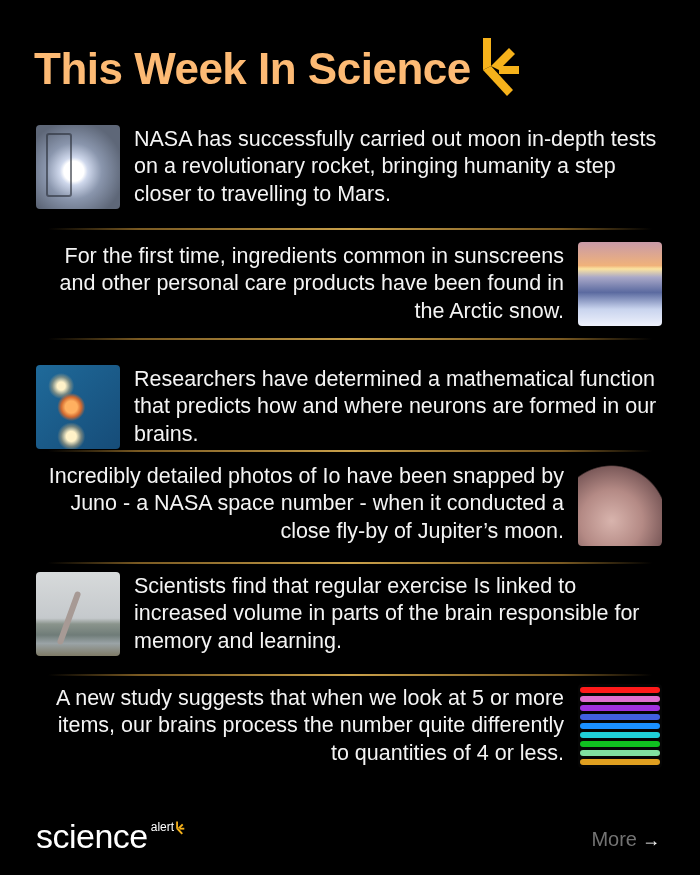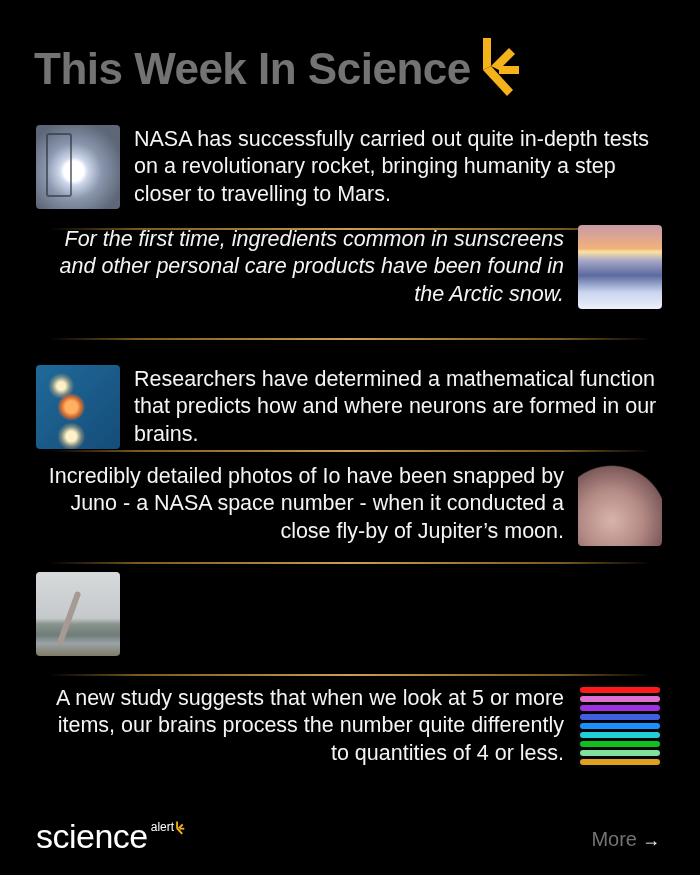--- a/index.html
+++ b/index.html
@@ -1,19 +1,19 @@
 <!DOCTYPE html>
 <html><head>
 <meta charset="utf-8">
 <style>
   * { box-sizing: border-box; margin: 0; padding: 0; }
   html, body { width: 700px; height: 875px; background: #000; overflow: hidden; }
   body { font-family: "Liberation Sans", "DejaVu Sans", sans-serif; color: #fff; position: relative; }
   .title-row { position: absolute; left: 34px; top: 40px; display: flex; align-items: center; }
-  .title { font-size: 44px; font-weight: bold; letter-spacing: -0.5px; color: #737373; }
+  .title { font-size: 44px; font-weight: bold; letter-spacing: -0.5px; color: #fdba74; }
   .title-icon { width: 42px; height: 62px; margin-left: 8px; margin-top: -4px; }
   .item { position: absolute; left: 36px; width: 626px; height: 86px; display: flex; align-items: center; }
   .item.left .thumb { margin-right: 14px; }
   .item.right { justify-content: flex-end; }
   .item.right .thumb { margin-left: 14px; }
   .item .text { font-size: 21.5px; line-height: 27.5px; color: #f4f4f4; }
   .item.right .text { text-align: right; }
   .thumb { width: 84px; height: 84px; border-radius: 4px; flex: 0 0 84px; overflow: hidden; position: relative; }
   .divider { position: absolute; left: 48px; width: 604px; height: 2px;
     background: linear-gradient(90deg, rgba(0,0,0,0) 0%, #7a5a22 15%, #c9a04a 50%, #7a5a22 85%, rgba(0,0,0,0) 100%); }
@@ -48,44 +48,45 @@
   <svg class="title-icon" viewBox="0 0 42 62">
     <polygon points="4,2 12,2 12,30 4,34" fill="#f6b21b"></polygon>
     <polygon points="12,30 30,12 36,18 20,34" fill="#f6b21b"></polygon>
     <polygon points="20,30 40,30 40,38 20,38" fill="#f6b21b"></polygon>
     <polygon points="4,34 12,30 34,54 28,60" fill="#f6b21b"></polygon>
   </svg>
 </div>
 
 <div class="item left" style="top:124px;">
   <div class="thumb thumb-rocket"></div>
-  <p class="text">NASA has successfully carried out quite in-depth tests on a revolutionary rocket, bringing humanity a step closer to travelling to Mars.</p>
+  <p class="text">NASA has successfully carried out moon in-depth tests on a revolutionary rocket, bringing humanity a step closer to travelling to Mars.</p>
 </div>
 <div class="divider" style="top:228px;"></div>
 
-<div class="item right" style="top:224px;font-style:italic;">
+<div class="item right" style="top:241px;">
   <p class="text">For the first time, ingredients common in sunscreens and other personal care products have been found in the Arctic snow.</p>
   <div class="thumb thumb-arctic"></div>
 </div>
 <div class="divider" style="top:338px;"></div>
 
 <div class="item left" style="top:364px;">
   <div class="thumb thumb-neuron"></div>
   <p class="text">Researchers have determined a mathematical function that predicts how and where neurons are formed in our brains.</p>
 </div>
 <div class="divider" style="top:450px;"></div>
 
 <div class="item right" style="top:461px;">
   <p class="text">Incredibly detailed photos of Io have been snapped by Juno - a NASA space number - when it conducted a close fly-by of Jupiter’s moon.</p>
   <div class="thumb thumb-io"></div>
 </div>
 <div class="divider" style="top:562px;"></div>
 
 <div class="item left" style="top:571px;">
   <div class="thumb thumb-yoga"></div>
+  <p class="text">Scientists find that regular exercise Is linked to increased volume in parts of the brain responsible for memory and learning.</p>
 </div>
 <div class="divider" style="top:674px;"></div>
 
 <div class="item right" style="top:683px;">
   <p class="text">A new study suggests that when we look at 5 or more items, our brains process the number quite differently to quantities of 4 or less.</p>
   <div class="thumb thumb-waves" id="waves">
       <div class="wave" style="top: 3px; background: rgb(255, 26, 26);"></div>
       <div class="wave" style="top: 12px; background: rgb(224, 112, 208);"></div>
       <div class="wave" style="top: 21px; background: rgb(160, 48, 224);"></div>
       <div class="wave" style="top: 30px; background: rgb(64, 96, 224);"></div>

